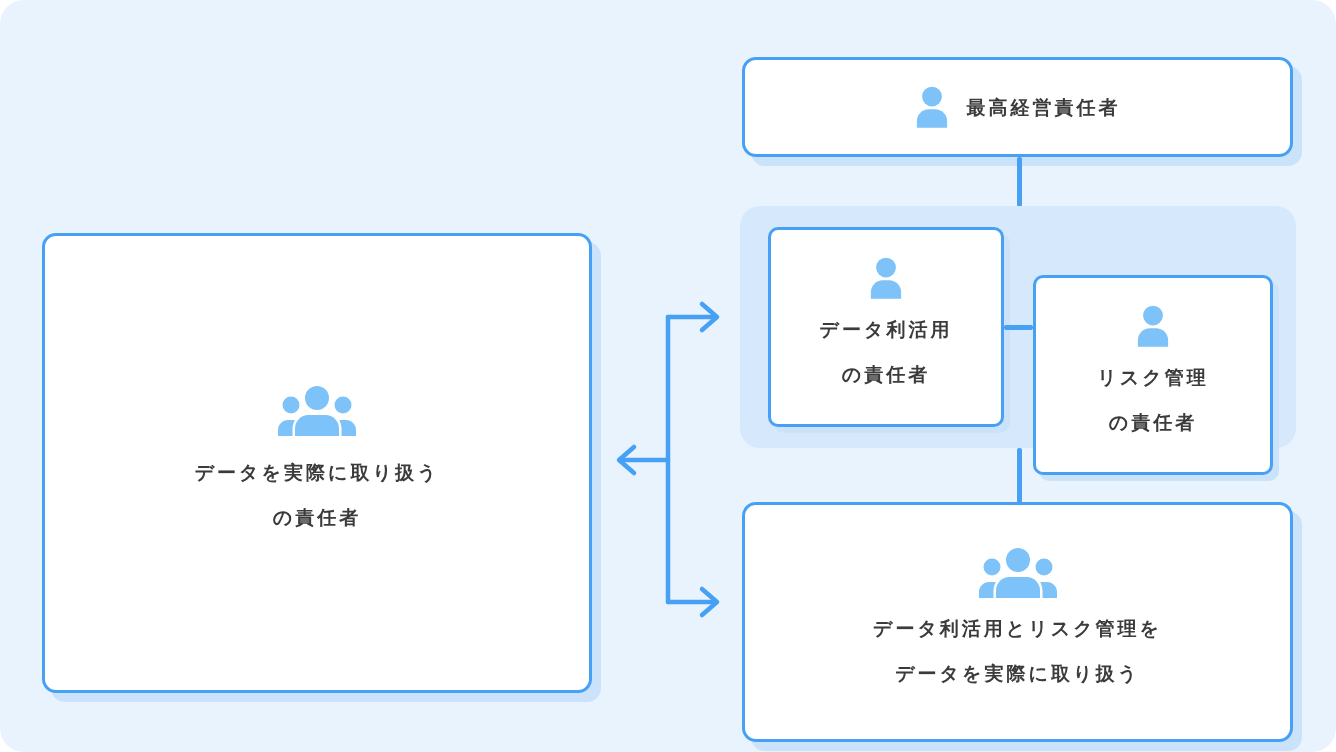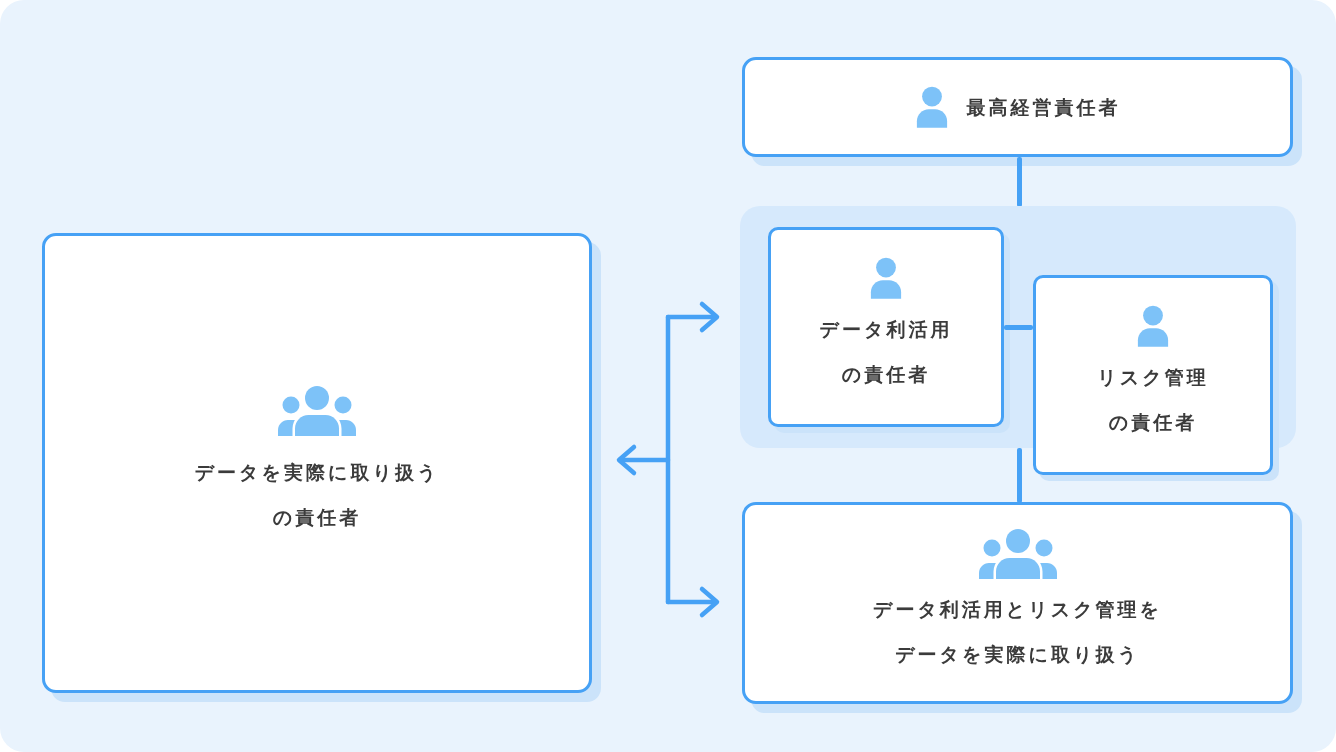--- a/index.html
+++ b/index.html
@@ -33,21 +33,21 @@
   .box-business{left:42px;top:233px;width:550px;height:460px;border-radius:14px;}
   .box-ceo{left:742px;top:57px;width:551px;height:100px;border-radius:14px;}
   .box-ceo .label-line{margin-left:18px;}
   .leaders-container{
     position:absolute;left:740px;top:206px;width:556px;height:242px;
     background:var(--container-bg);border-radius:20px;
   }
   .box-mid{border-radius:10px;box-shadow:6px 6px 0 var(--shadow-blue);}
   .box-data-lead{left:28px;top:21px;width:236px;height:200px;}
   .box-risk-lead{left:293px;top:21px;width:240px;height:200px;margin-top:48px;}
-  .box-cross-org{left:742px;top:502px;width:551px;height:202px;border-radius:14px;}
+  .box-cross-org{left:742px;top:502px;width:551px;height:240px;border-radius:14px;}
 
   .gap-sm{margin-top:8px;}
   .gap-md{margin-top:14px;}
 
   .vline{position:absolute;width:5px;background:var(--line-blue);border-radius:2px;}
   .v1{left:1017px;top:157px;height:50px;}
   .v2{left:1017px;top:448px;height:55px;}
   .hline{position:absolute;height:5px;background:var(--line-blue);border-radius:2px;}
   .h-mid{left:264px;top:119px;width:29px;}
 

